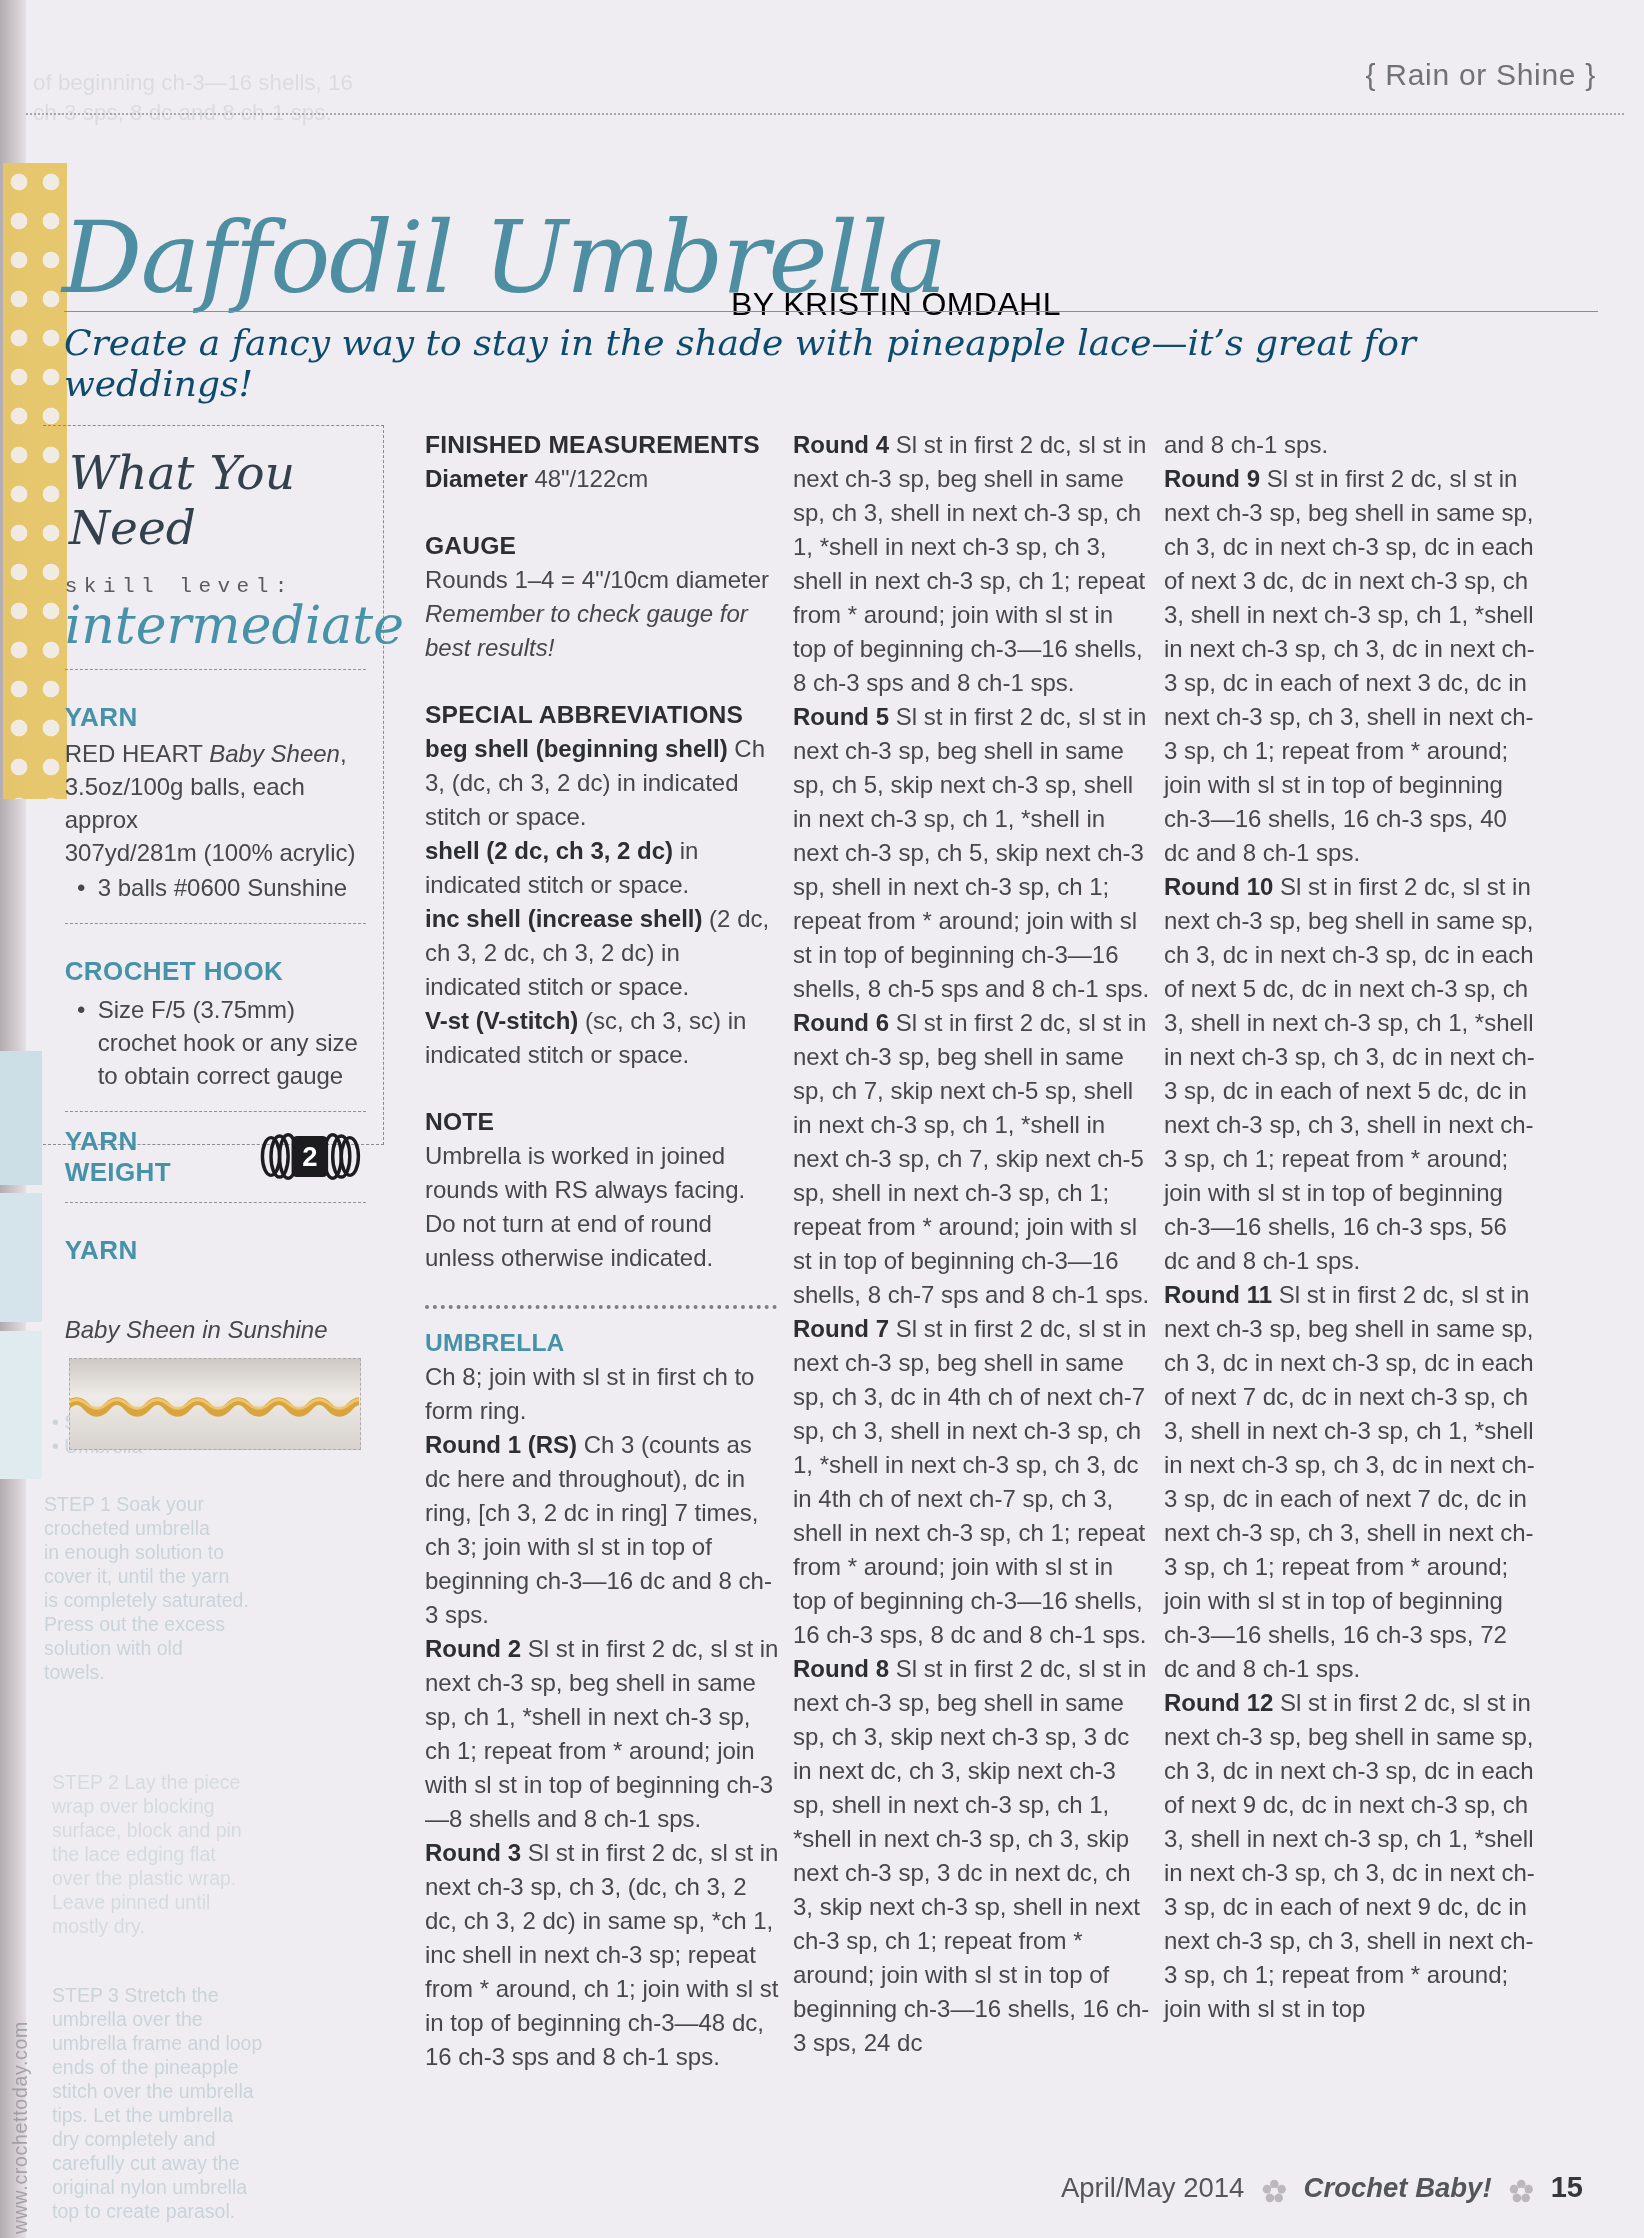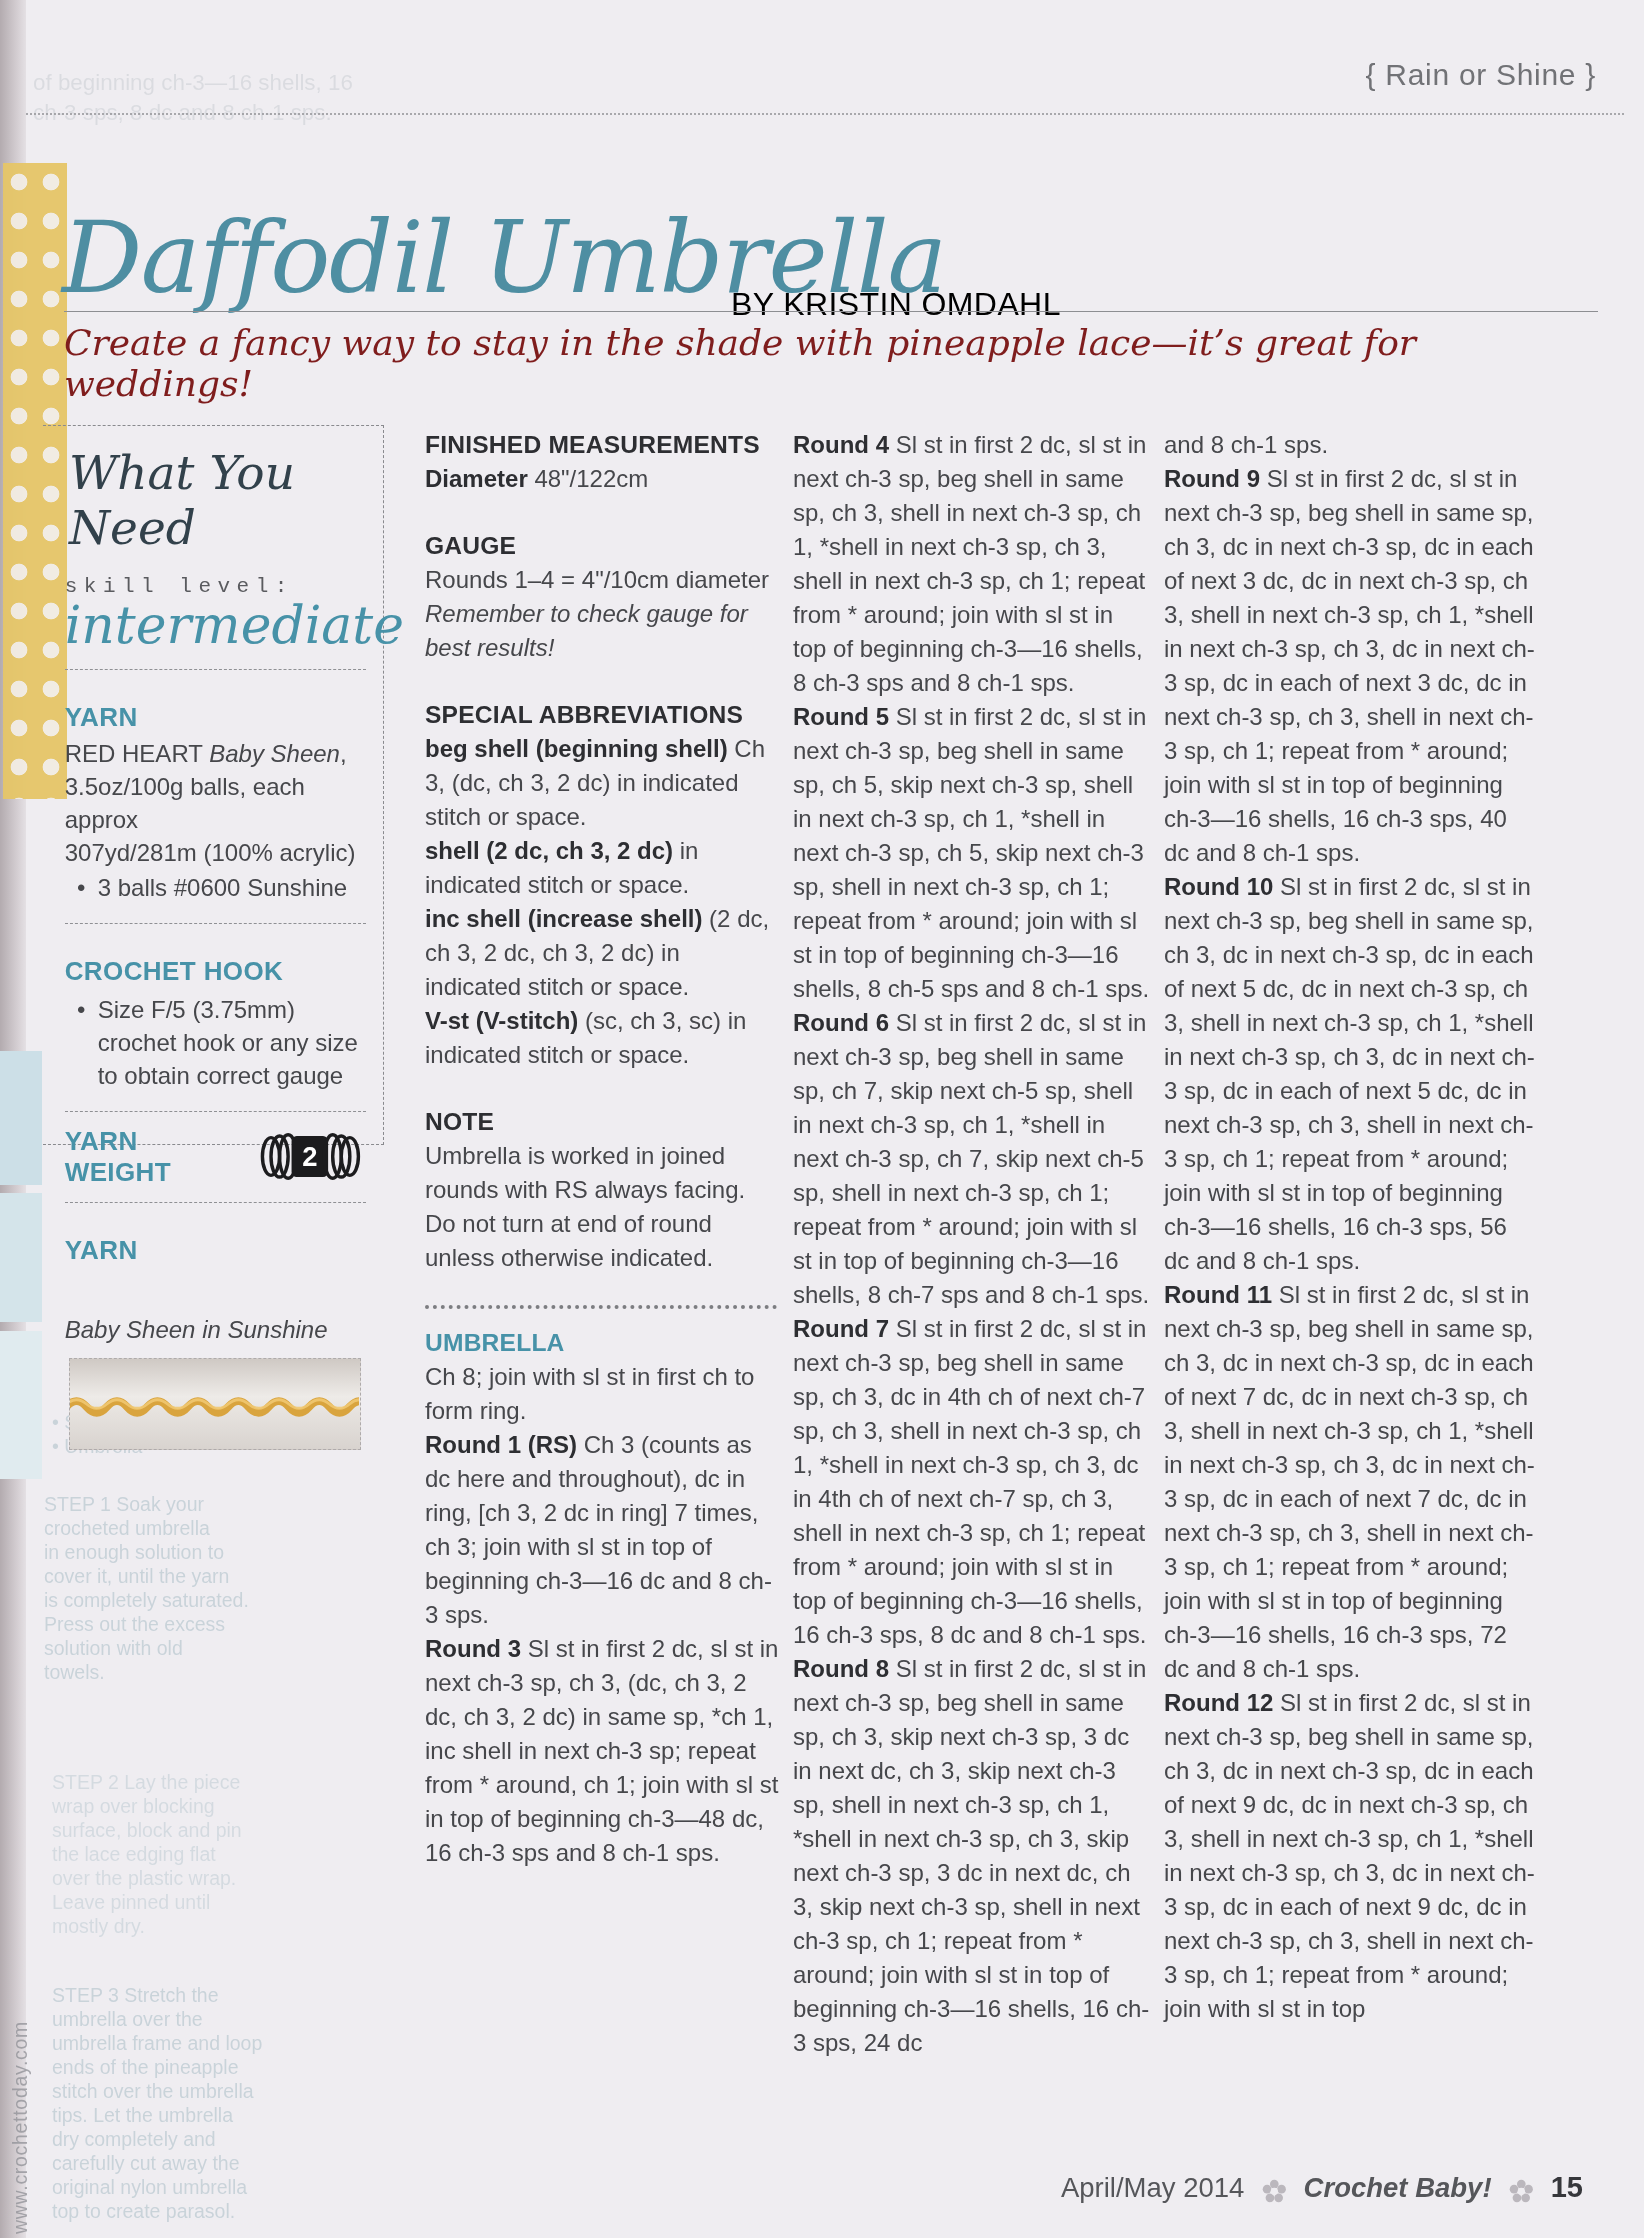--- a/index.html
+++ b/index.html
@@ -15,21 +15,21 @@
   .blue-tab.t2{background:#d4e4ea;}
   .blue-tab.t3{background:#e0ebef;}
   
   .section-tag{position:absolute;top:58px;right:48px;font-size:30px;color:#717276;letter-spacing:0.7px;}
   .top-rule{position:absolute;left:26px;top:113px;width:1598px;border-top:2.9px dotted #97979b;opacity:.8;}
   .page-title{position:absolute;left:62px;top:205px;font-family:"DejaVu Serif",serif;font-style:italic;
               font-size:100px;line-height:1.05;color:#4e8ea2;letter-spacing:-1.4px;}
   .byline{position:absolute;left:731px;top:286px;font-size:32px;color:#000000;letter-spacing:0.4px;}
   .title-rule{position:absolute;left:64px;top:311px;width:1534px;height:1.4px;background:#8d8e92;}
   .subtitle{position:absolute;left:64px;top:322px;width:1531px;font-family:"DejaVu Serif",serif;
-            font-style:italic;font-size:36px;color:#7f1d1d;}
+            font-style:italic;font-size:36px;color:#0c4a6e;}
   
   .sidebar{position:absolute;left:43px;top:425px;width:341px;height:720px;
            border-top:1.4px dashed #898a8e;border-right:1.4px dashed #898a8e;border-bottom:1.4px dashed #898a8e;
            padding:11.6px 17.3px 0 21.7px;box-sizing:border-box;}
   .sb-title{font-family:"DejaVu Serif",serif;font-style:italic;font-size:47px;color:#32414b;margin:7.2px 0 0 4.3px;}
   .skill-label{font-family:"Liberation Mono",monospace;font-size:21px;letter-spacing:6.5px;color:#5a5b5f;margin-top:20px;}
   .skill-value{font-family:"DejaVu Serif",serif;font-style:italic;font-size:52px;line-height:.95;color:#4792a8;margin-top:2.9px;}
   .sb-div{border-top:1.4px dashed #8f9094;margin-top:19px;}
   .sb-head{font-size:26px;font-weight:bold;color:#4792a8;letter-spacing:0.4px;margin-top:32px;}
   .sb-text{font-size:24px;line-height:33px;color:#46474b;margin-top:4.3px;}
@@ -184,20 +184,21 @@
       </div>
     <div class="gap"></div>
     <h3>NOTE</h3>
     <p>Umbrella is worked in joined rounds with RS always facing. Do not turn at end of round unless otherwise indicated.</p>
     <div class="diamond-div"></div>
     <h3 class="teal">UMBRELLA</h3>
     <p>Ch 8; join with sl st in first ch to form ring.</p>
     <div>
 
     <p class="round"><b>Round 1 (RS)</b><span> Ch 3 (counts as dc here and throughout), dc in ring, [ch 3, 2 dc in ring] 7 times, ch 3; join with sl st in top of beginning ch-3—16 dc and 8 ch-3 sps.</span></p>
+        <p class="round"><b>Round 2</b><span> Sl st in first 2 dc, sl st in next ch-3 sp, beg shell in same sp, ch 1, *shell in next ch-3 sp, ch 1; repeat from * around; join with sl st in top of beginning ch-3—8 shells and 8 ch-1 sps.</span></p>
         <p class="round"><b>Round 3</b><span> Sl st in first 2 dc, sl st in next ch-3 sp, ch 3, (dc, ch 3, 2 dc, ch 3, 2 dc) in same sp, *ch 1, inc shell in next ch-3 sp; repeat from * around, ch 1; join with sl st in top of beginning ch-3—48 dc, 16 ch-3 sps and 8 ch-1 sps.</span></p>
       </div>
   </div>
 
   <div class="col col2">
     <div>
 
     <p class="round"><b>Round 4</b><span> Sl st in first 2 dc, sl st in next ch-3 sp, beg shell in same sp, ch 3, shell in next ch-3 sp, ch 1, *shell in next ch-3 sp, ch 3, shell in next ch-3 sp, ch 1; repeat from * around; join with sl st in top of beginning ch-3—16 shells, 8 ch-3 sps and 8 ch-1 sps.</span></p>
         <p class="round"><b>Round 5</b><span> Sl st in first 2 dc, sl st in next ch-3 sp, beg shell in same sp, ch 5, skip next ch-3 sp, shell in next ch-3 sp, ch 1, *shell in next ch-3 sp, ch 5, skip next ch-3 sp, shell in next ch-3 sp, ch 1; repeat from * around; join with sl st in top of beginning ch-3—16 shells, 8 ch-5 sps and 8 ch-1 sps.</span></p>
         <p class="round"><b>Round 6</b><span> Sl st in first 2 dc, sl st in next ch-3 sp, beg shell in same sp, ch 7, skip next ch-5 sp, shell in next ch-3 sp, ch 1, *shell in next ch-3 sp, ch 7, skip next ch-5 sp, shell in next ch-3 sp, ch 1; repeat from * around; join with sl st in top of beginning ch-3—16 shells, 8 ch-7 sps and 8 ch-1 sps.</span></p>

